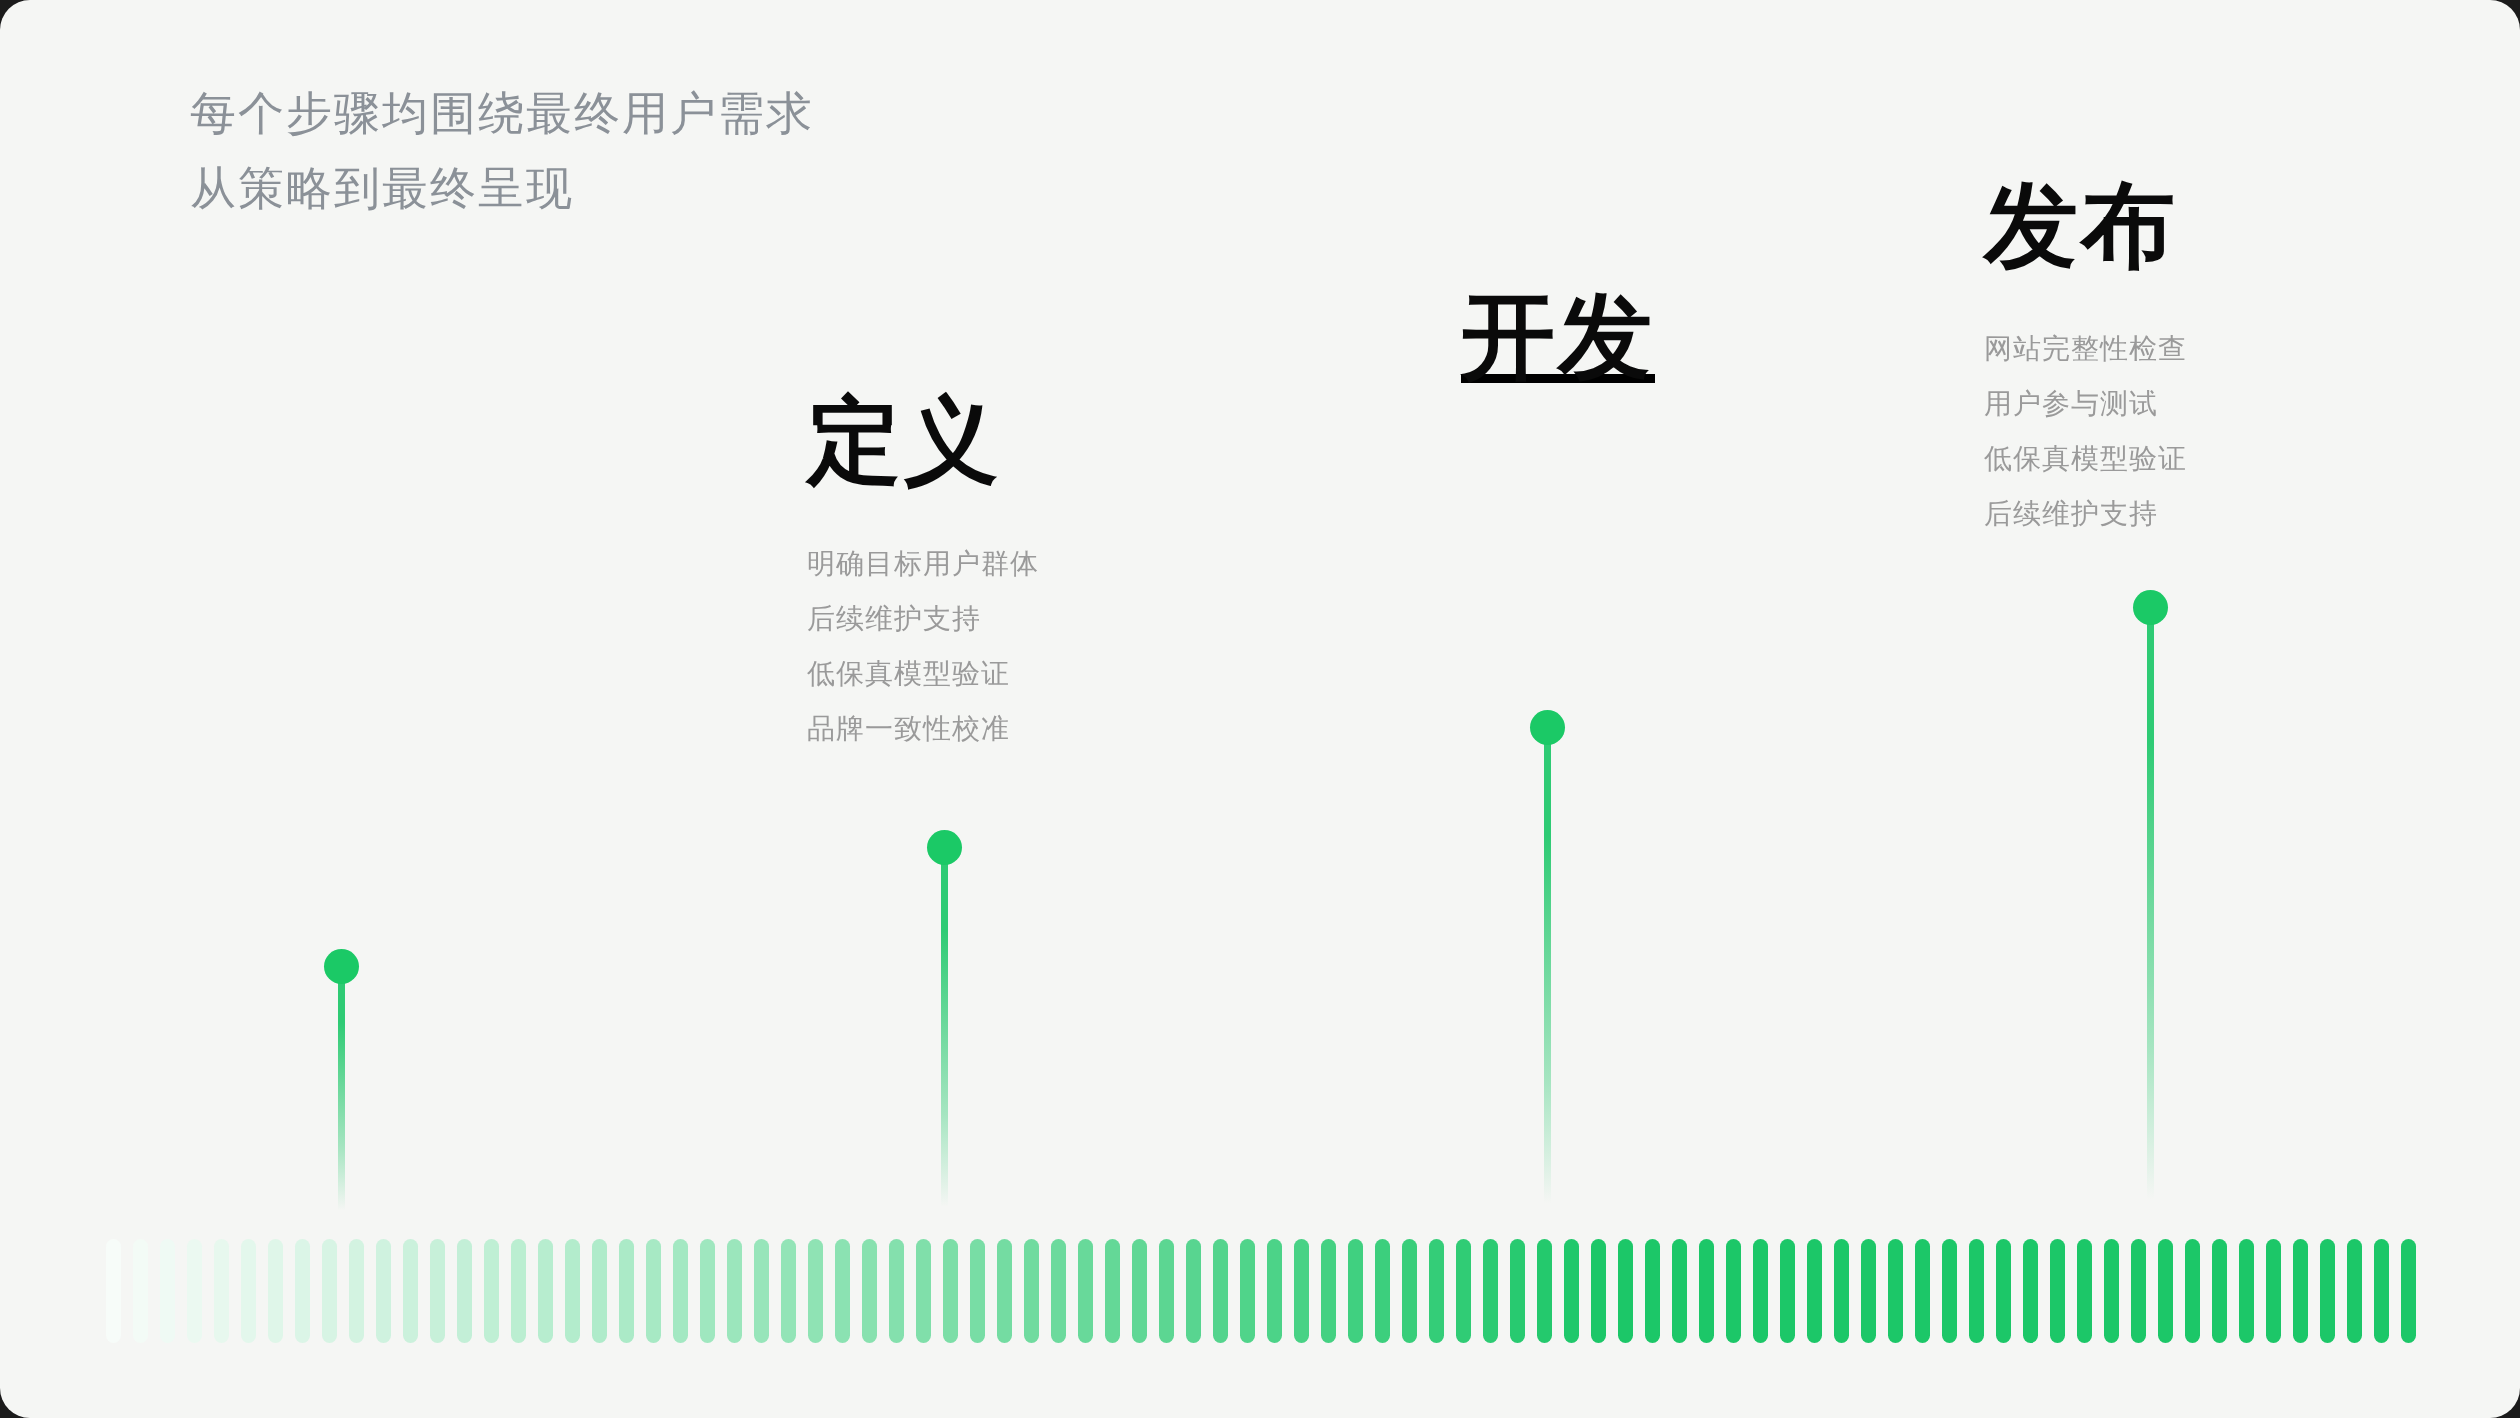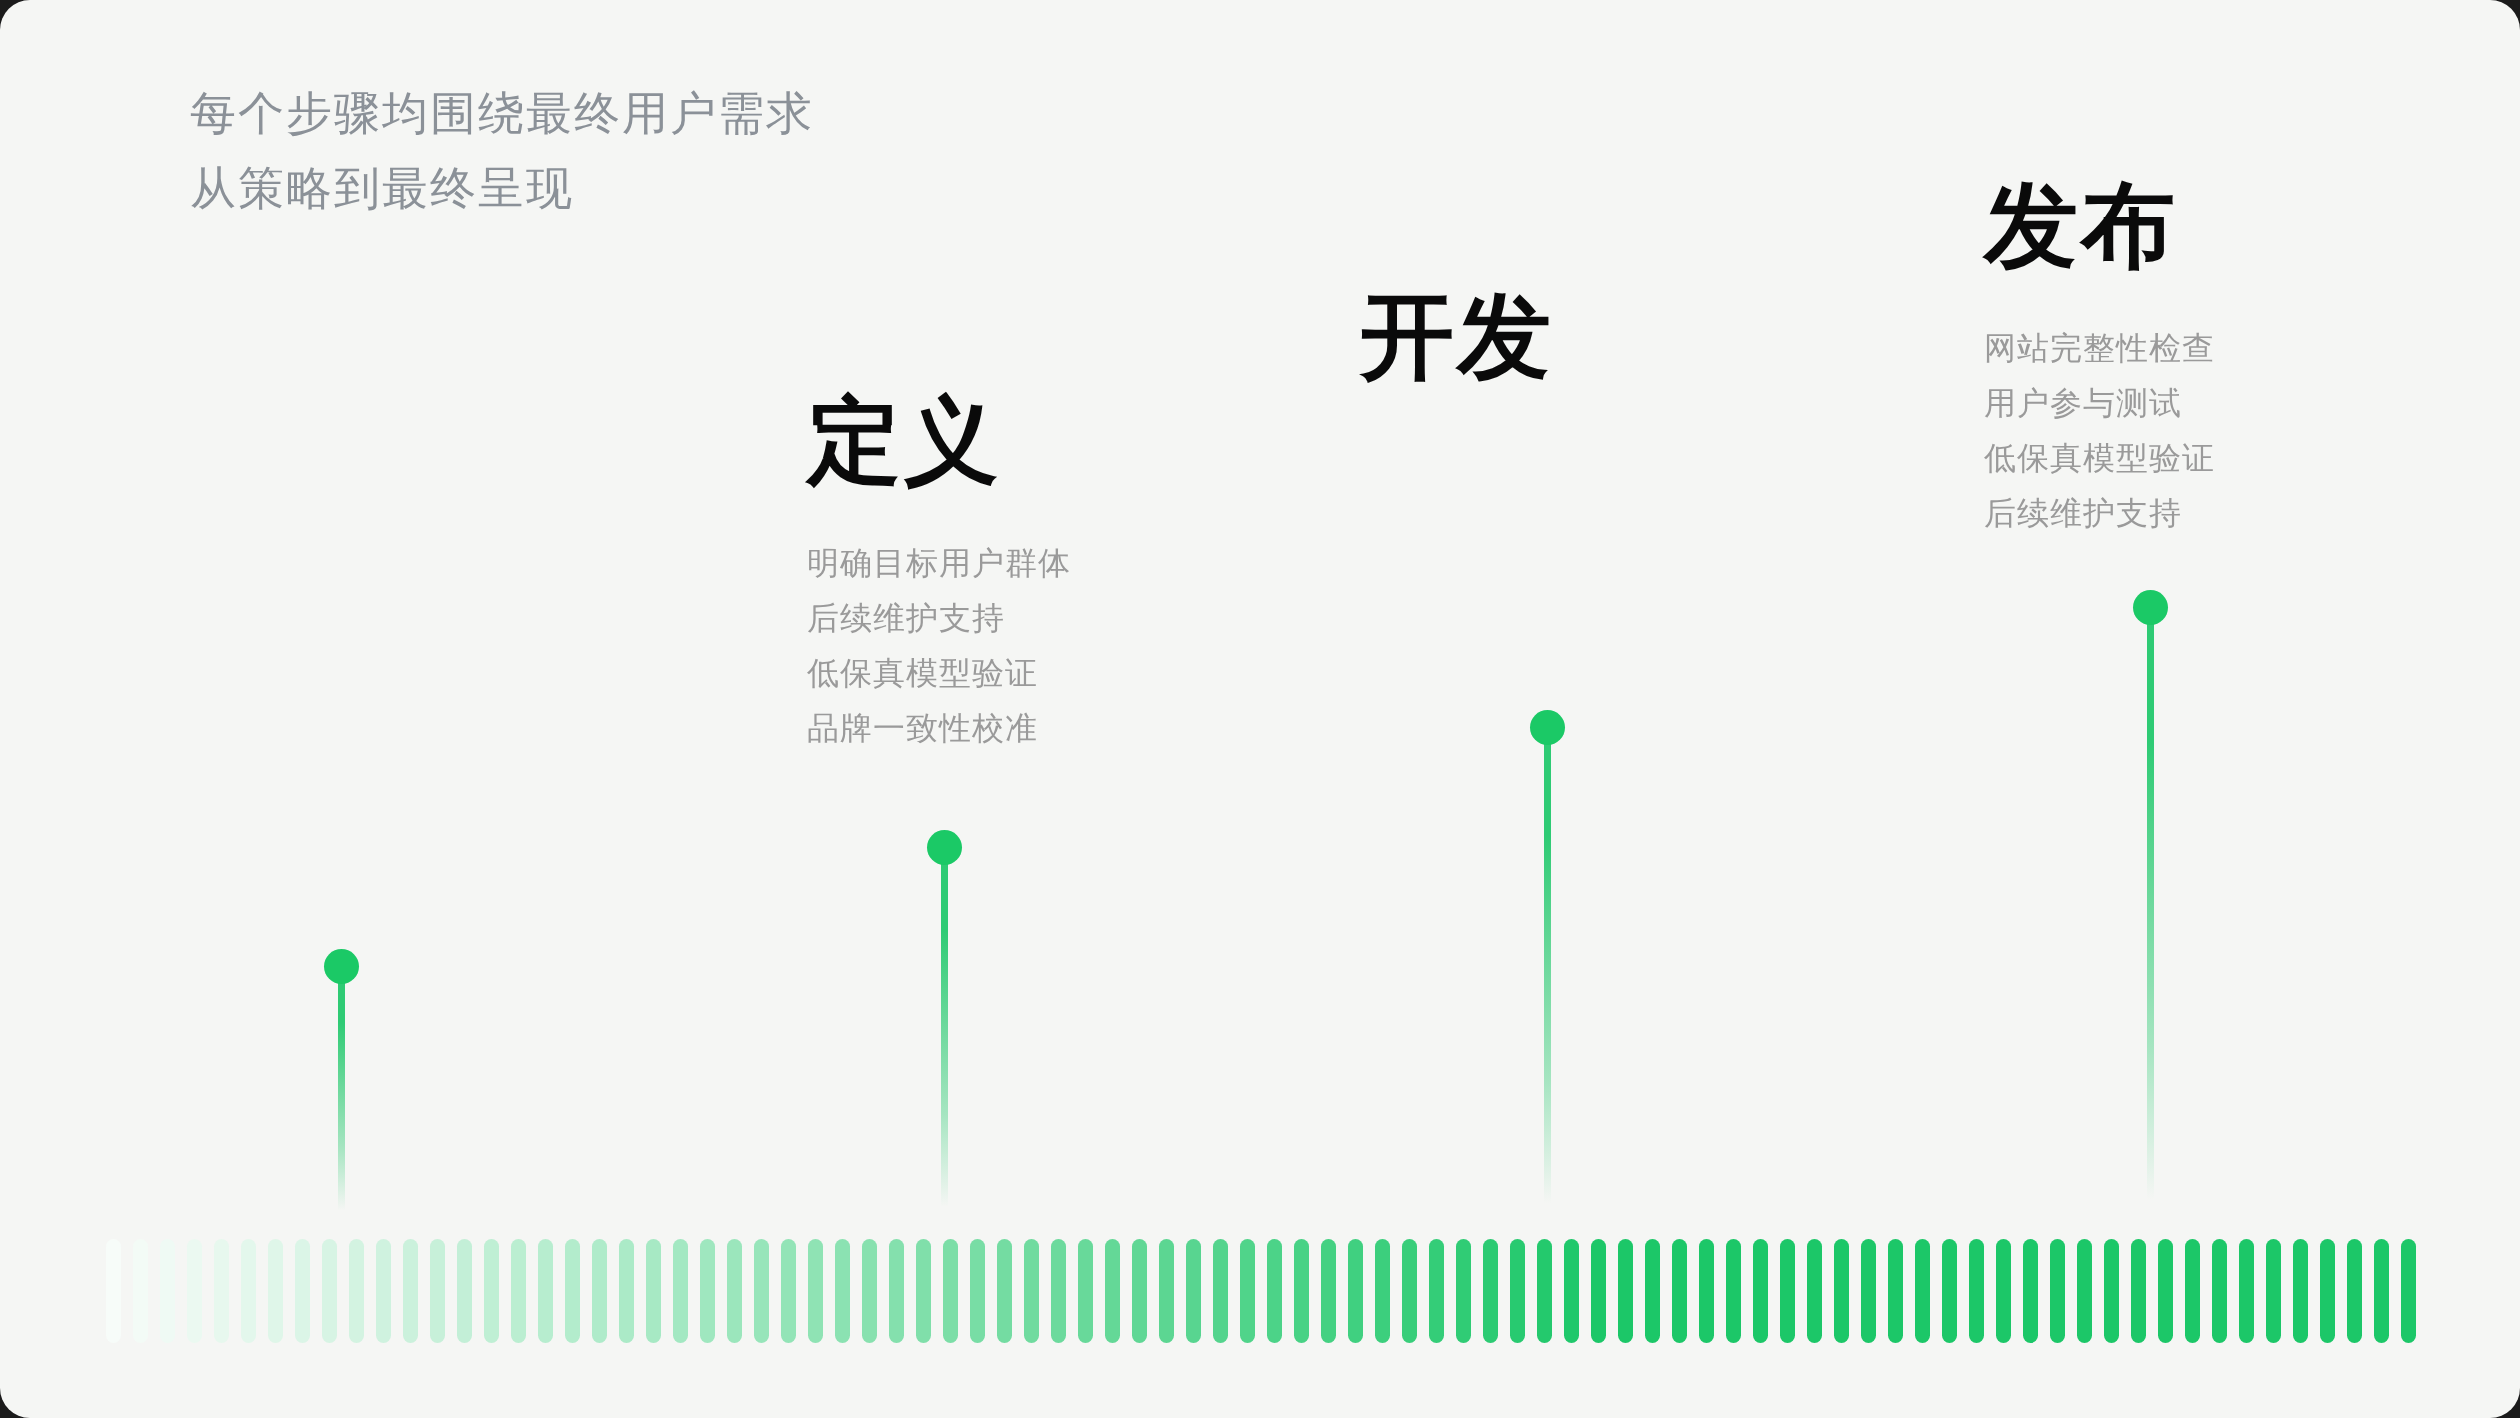--- a/index.html
+++ b/index.html
@@ -22,27 +22,27 @@
 
   
   .stage { position:absolute; }
   .stage-title {
     margin:0; font-size:94px; line-height:94px;
     font-weight:800; color:var(--heading,#0a0a0a);
     letter-spacing:3px; white-space:nowrap;
   }
   .stage-items {
     margin-top:48px;
-    font-size:32px; line-height:55px;
+    font-size:28px; line-height:55px;
     color:var(--item,#9a9a9a);
     letter-spacing:1px; white-space:nowrap;
   }
   #stage-0 { left:212px;  top:552px; }
   #stage-1 { left:807px;  top:394px; }
-  #stage-2 { left:1360px; top:290px; }
+  #stage-2 { left:1461px; top:290px;text-decoration:underline; }
   #stage-3 { left:1984px; top:179px; }
 
   
   .dot {
     position:absolute; width:35px; height:35px;
     border-radius:50%;
     background:var(--dot,#1bc966);
     z-index:2;
   }
   #dot-0 { left:324px;  top:949px; }

